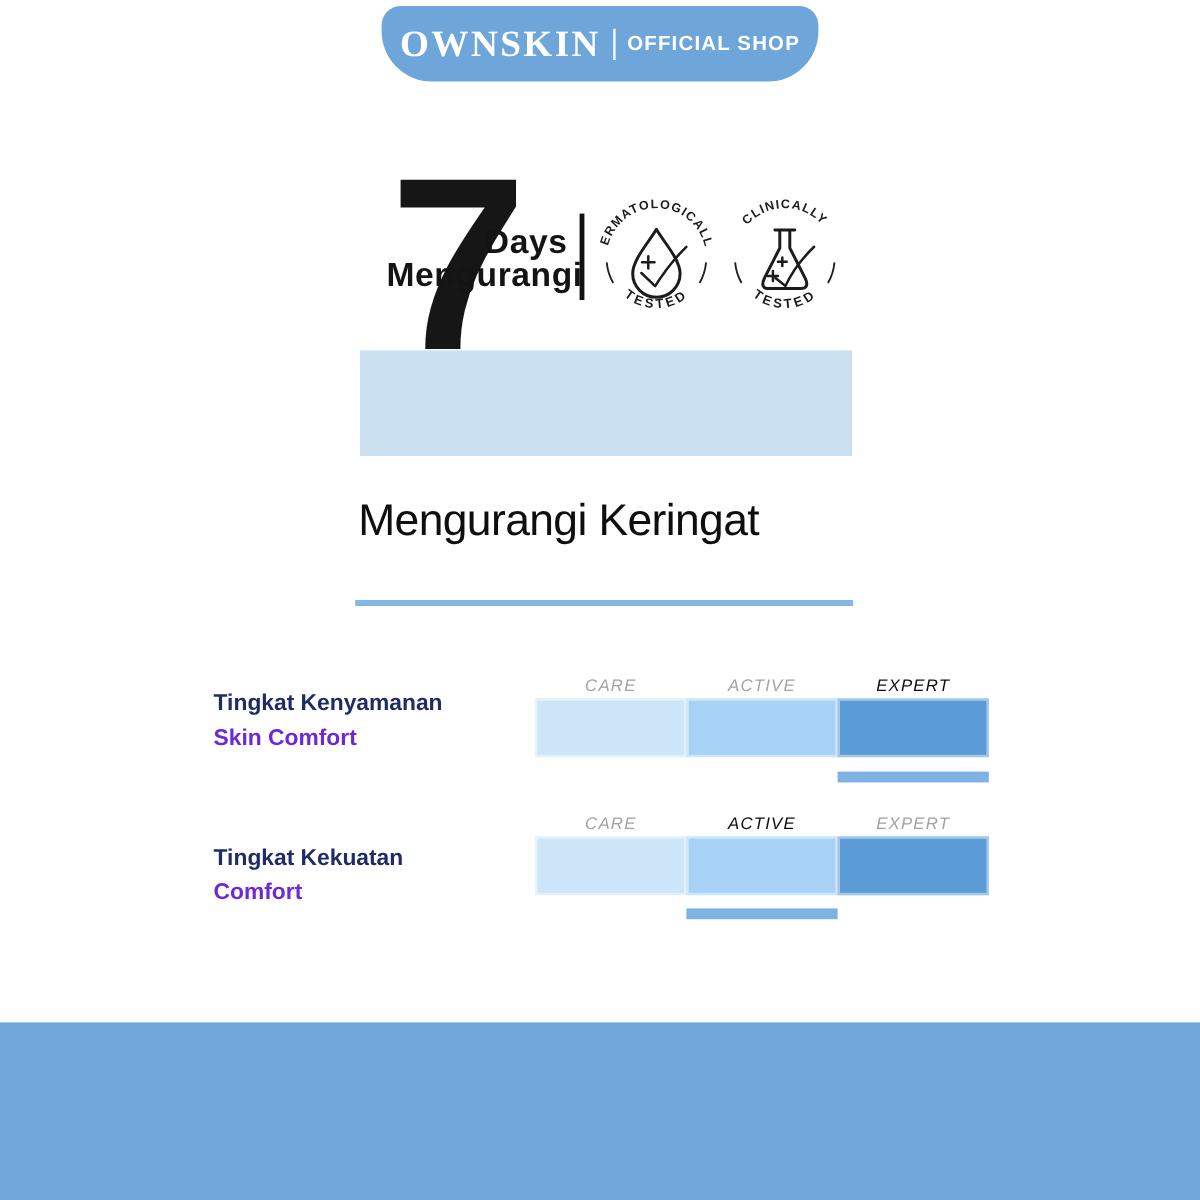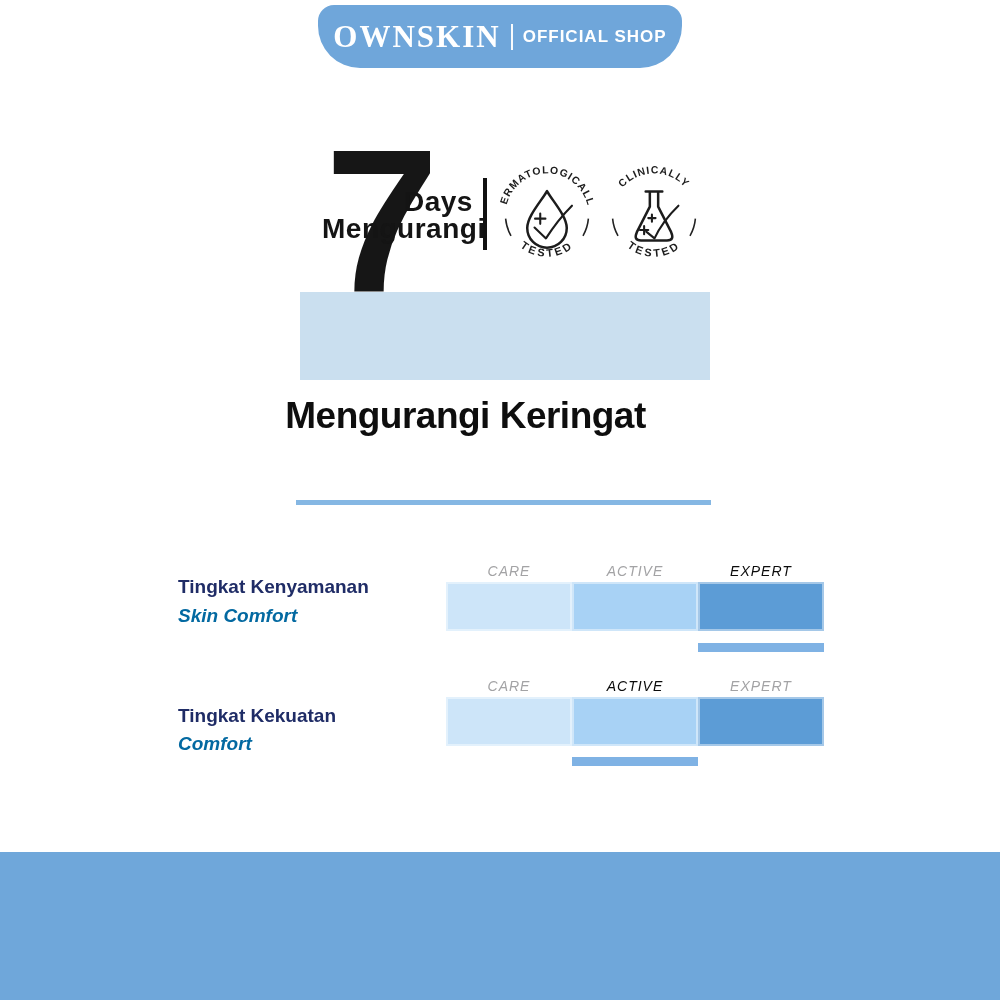--- a/index.html
+++ b/index.html
@@ -31,27 +31,27 @@
   .icon-thin{stroke:#1c1c1c;stroke-width:2;fill:none;stroke-linecap:round;stroke-linejoin:round;}
 
   
   .gentle-shadow{position:absolute;left:300px;top:292px;width:410px;height:88px;background:#CADFEF;}
   .gentle-box{position:absolute;left:294px;top:298px;width:410px;height:87px;background:#6FA5DA;
               color:#fff;display:flex;flex-direction:column;align-items:center;justify-content:center;}
   .gentle-title{font-size:30px;font-weight:700;letter-spacing:1px;line-height:34px;}
   .gentle-sub{font-size:26px;font-weight:700;line-height:32px;}
 
   
-  .headline{position:absolute;left:0;width:931px;top:392px;text-align:center;
-            font-size:37px;font-weight:700;letter-spacing:-.5px;color:#0e0e0e;line-height:47px;}
+  .headline{position:absolute;left:0;width:931px;top:410px;text-align:center;
+            font-size:37px;font-weight:400;letter-spacing:-.5px;color:#0e0e0e;line-height:47px;}
   .blue-rule{position:absolute;left:296px;top:500px;width:415px;height:5px;background:#85B7E3;}
 
   
   .rating-title{position:absolute;left:178px;font-size:19px;font-weight:700;color:#1F2C66;}
-  .rating-sub{position:absolute;left:178px;font-size:19px;font-weight:700;font-style:italic;color:#0369a1;}
+  .rating-sub{position:absolute;left:178px;font-size:19px;font-weight:700;color:#6d28d9;}
   .bar-labels{position:absolute;left:446px;width:378px;display:flex;}
   .bar-labels span{flex:1;text-align:center;font-size:14px;font-weight:400;font-style:italic;
                    letter-spacing:1px;color:#A3A3A5;}
   .bar-labels span.selected{color:#0b0b0b;}
   .bar{position:absolute;left:446px;width:378px;height:49px;display:flex;box-sizing:border-box;}
   .seg{flex:1;box-sizing:border-box;border:2px solid rgba(255,255,255,.45);}
   .seg-care{background:#CDE5F9;}
   .seg-active{background:#A8D2F5;}
   .seg-expert{background:#5C9CD6;}
   .indicator{position:absolute;width:126px;height:9px;background:#7FB2E4;}

